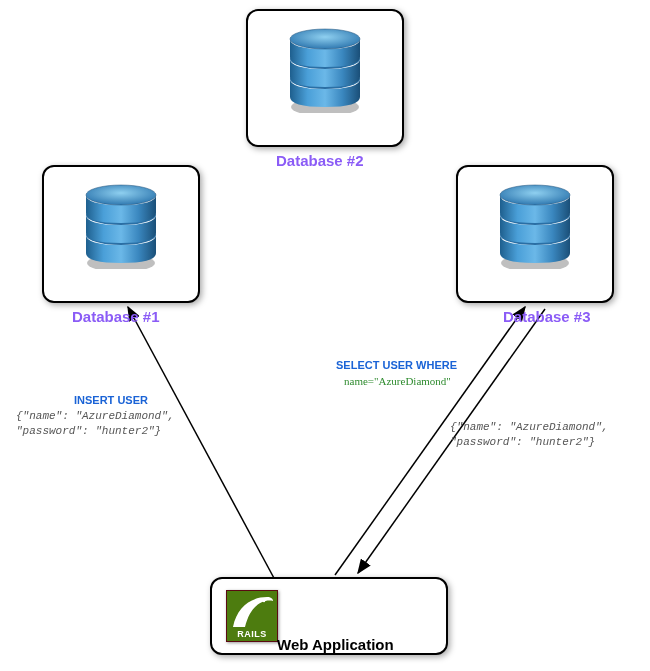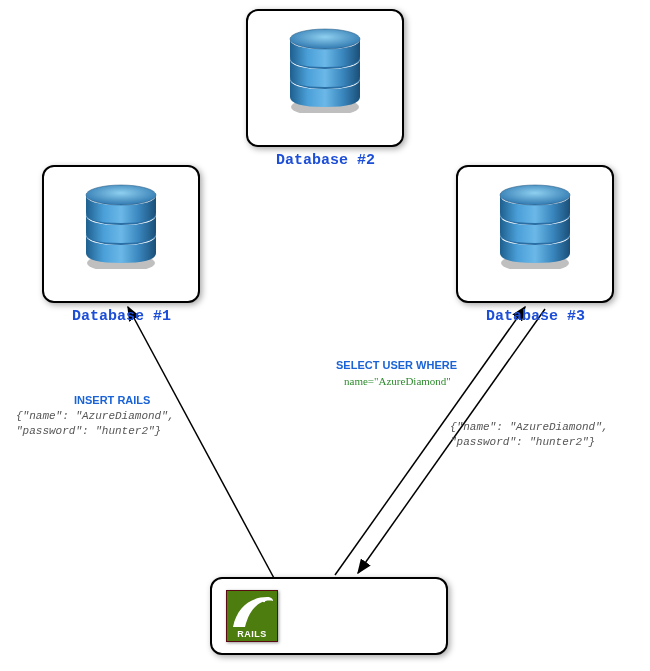--- a/index.html
+++ b/index.html
@@ -26,23 +26,22 @@
     flex-direction: column;
     align-items: center;
     justify-content: flex-start;
     padding-top: 10px;
     box-sizing: border-box;
   }
   .node-label {
     position: absolute;
     font-weight: 700;
     font-size: 15px;
-    color: #1d4ed8;
+    color: #8b5cf6;
     white-space: nowrap;
-    font-family: Liberation Mono, monospace;
   }
   .annotation {
     position: absolute;
     font-family: "Courier New", monospace;
     font-size: 11px;
     font-style: italic;
     color: #555;
     line-height: 1.35;
   }
   .annotation .kw {
@@ -156,38 +155,39 @@
         <use href="#dbCyl"></use>
       </svg>
   </div>
   <div class="node-label" style="left:72px; top:308px;">Database #1</div>
 
   <div class="node-box" style="left:456px; top:165px; width:158px; height:138px;">
     <svg width="80" height="92" viewBox="0 0 80 92">
         <use href="#dbCyl"></use>
       </svg>
   </div>
-  <div class="node-label" style="left:486px; top:308px;">Database #3</div>
+  <div class="node-label" style="left:503px; top:308px;">Database #3</div>
 
   <div class="node-box" style="left:210px; top:577px; width:238px; height:78px; flex-direction:row; align-items:center; justify-content:flex-start; padding:10px 14px;">
     <div class="rails-logo">
       <svg viewBox="0 0 44 36">
         <path d="M2,34 C6,14 20,4 36,4 C40,4 42,6 42,8 C34,6 20,10 14,34 Z" fill="#ffffff"></path>
         <circle cx="10" cy="28" r="1.2" fill="#ffffff"></circle>
         <circle cx="13" cy="22" r="1.2" fill="#ffffff"></circle>
         <circle cx="18" cy="16" r="1.2" fill="#ffffff"></circle>
         <circle cx="25" cy="11" r="1.2" fill="#ffffff"></circle>
         <circle cx="33" cy="8" r="1.2" fill="#ffffff"></circle>
       </svg>
       <div class="rails-text">RAILS</div>
     </div>
   </div>
+  <div class="webapp-label" style="left:277px; top:636px;">Web Application</div>
 
   <div class="annotation" style="left:16px; top:393px;">
-    <div><span class="kw" style="margin-left:58px; display:inline-block;">INSERT RAILS</span></div>
+    <div><span class="kw" style="margin-left:58px; display:inline-block;">INSERT USER</span></div>
     <div>{"name": "AzureDiamond",</div>
     <div>"password": "hunter2"}</div>
   </div>
 
   <div class="annotation" style="left:336px; top:358px; font-style:normal;">
     <div><span class="kw">SELECT USER WHERE</span></div>
     <div style="margin-left:8px;">
       <span class="val">name=</span><span class="val">"AzureDiamond"</span>
     </div>
   </div>

